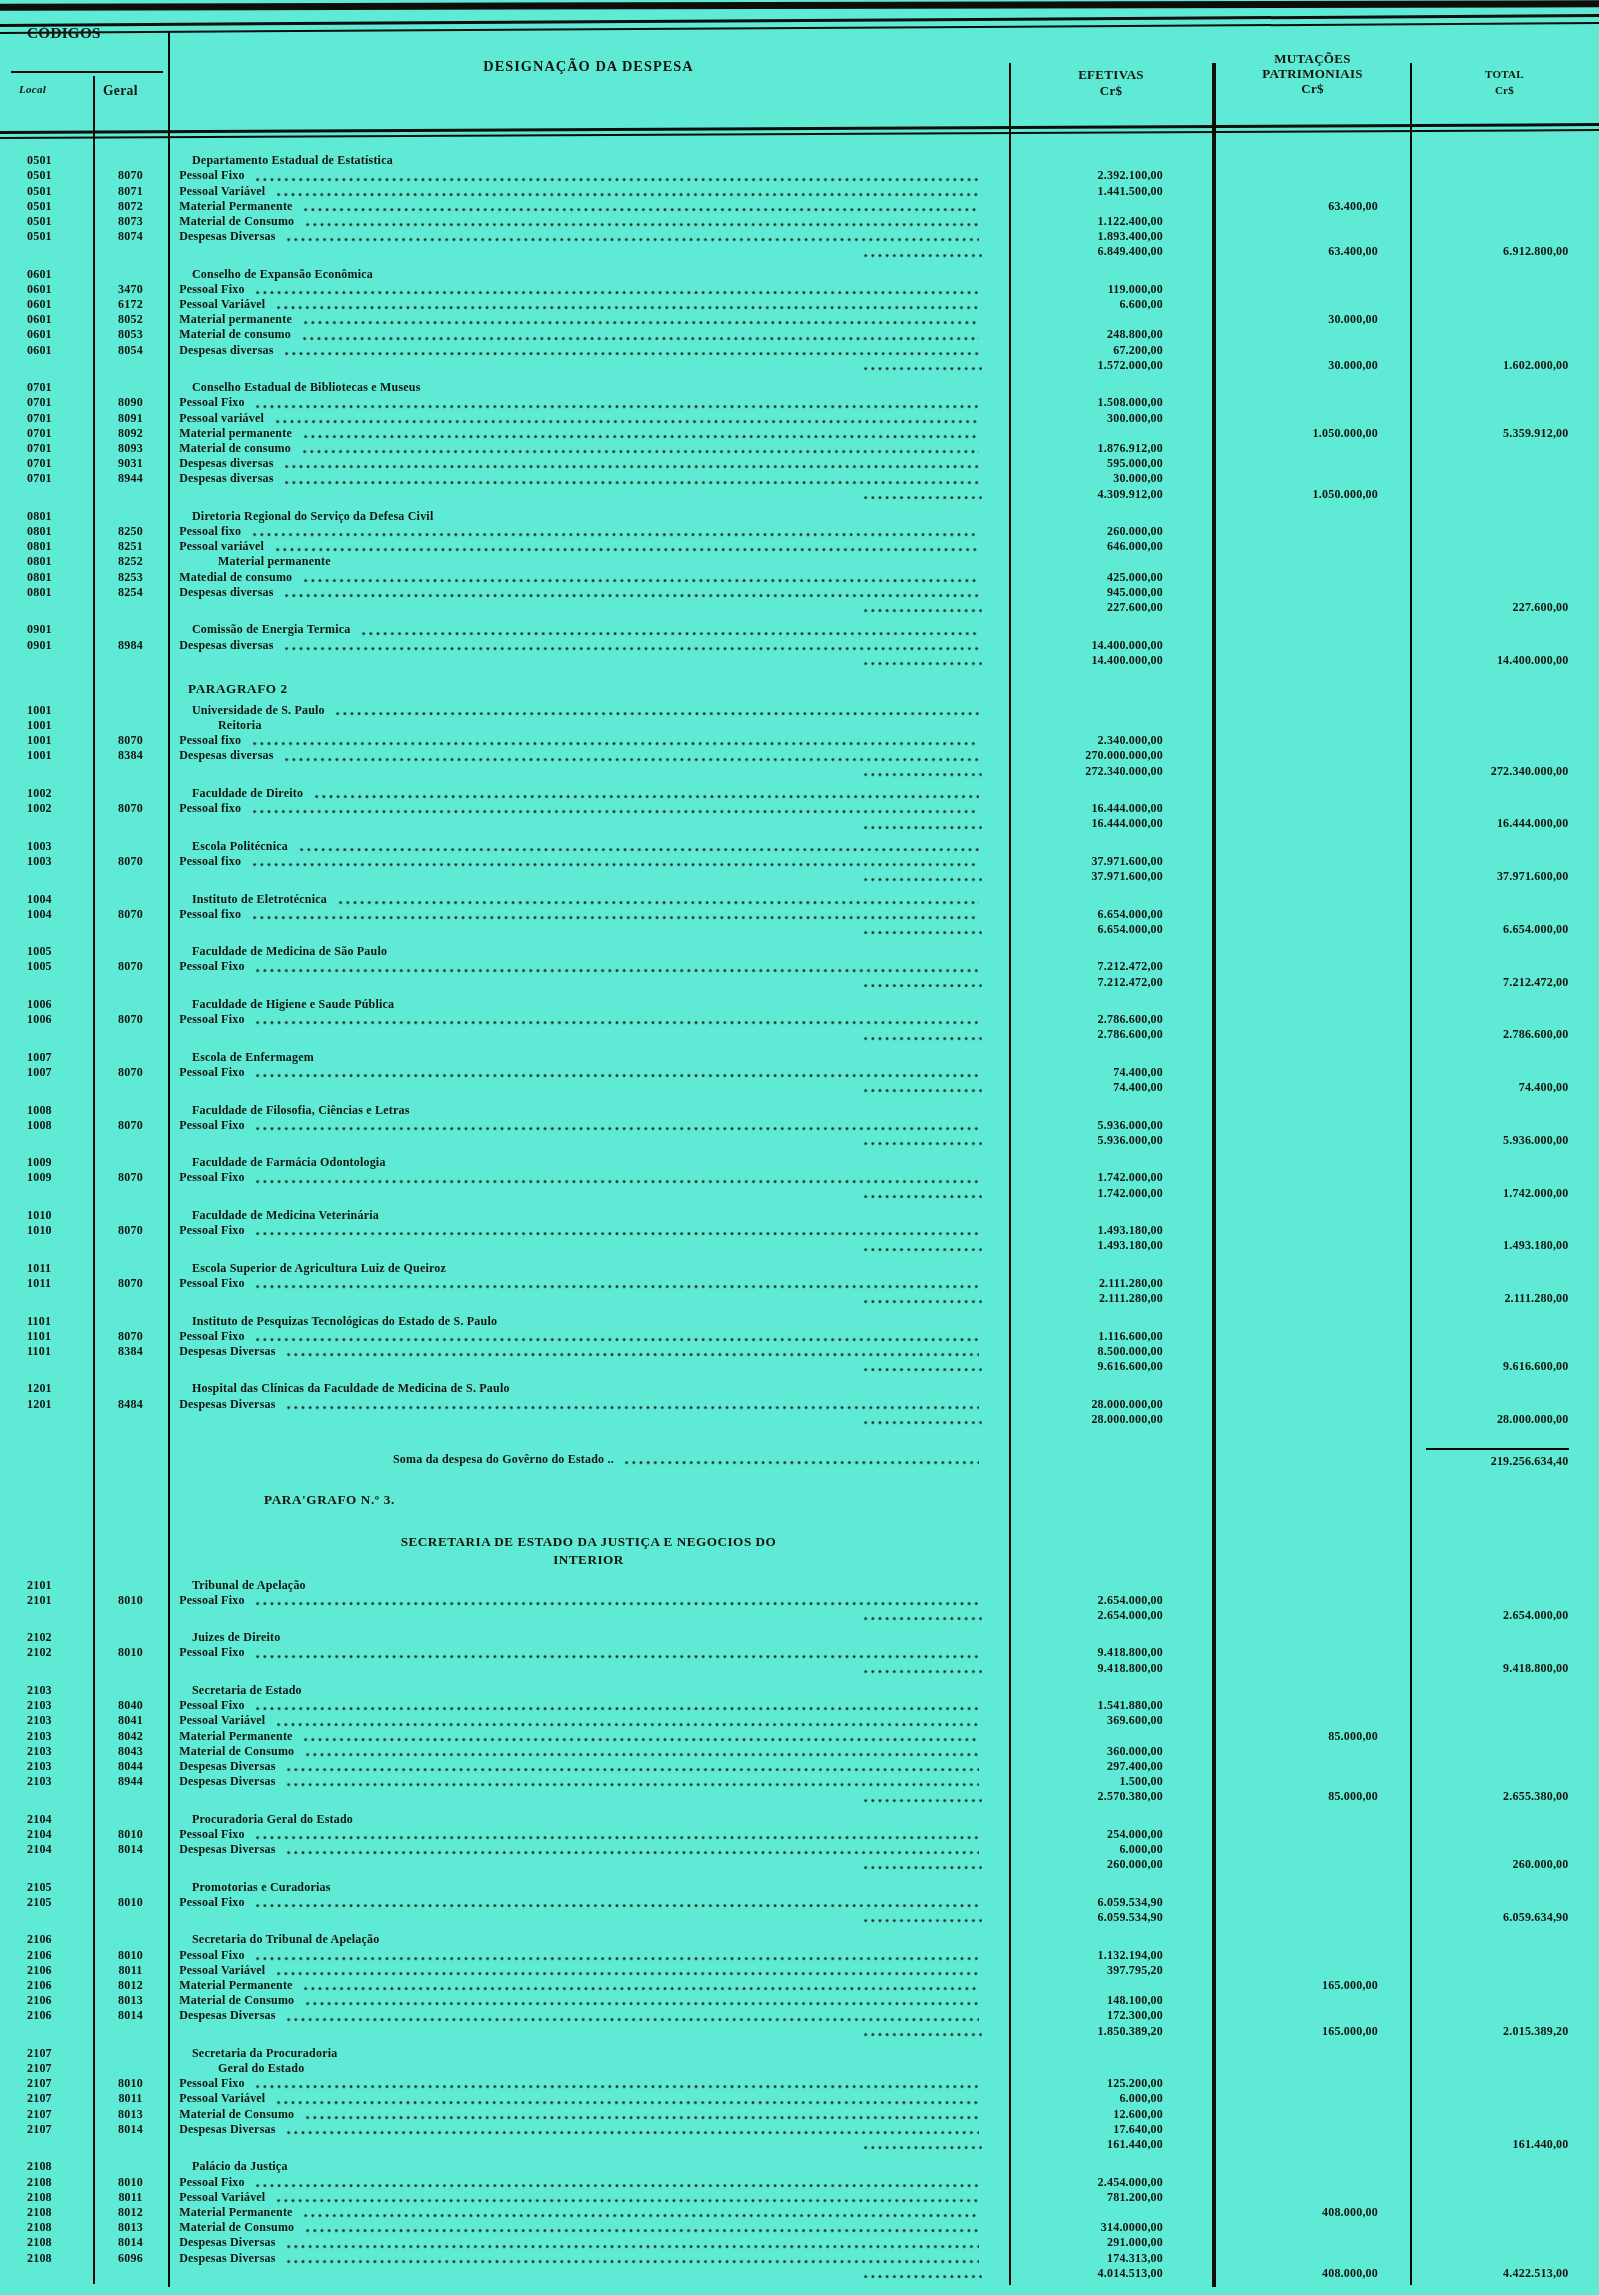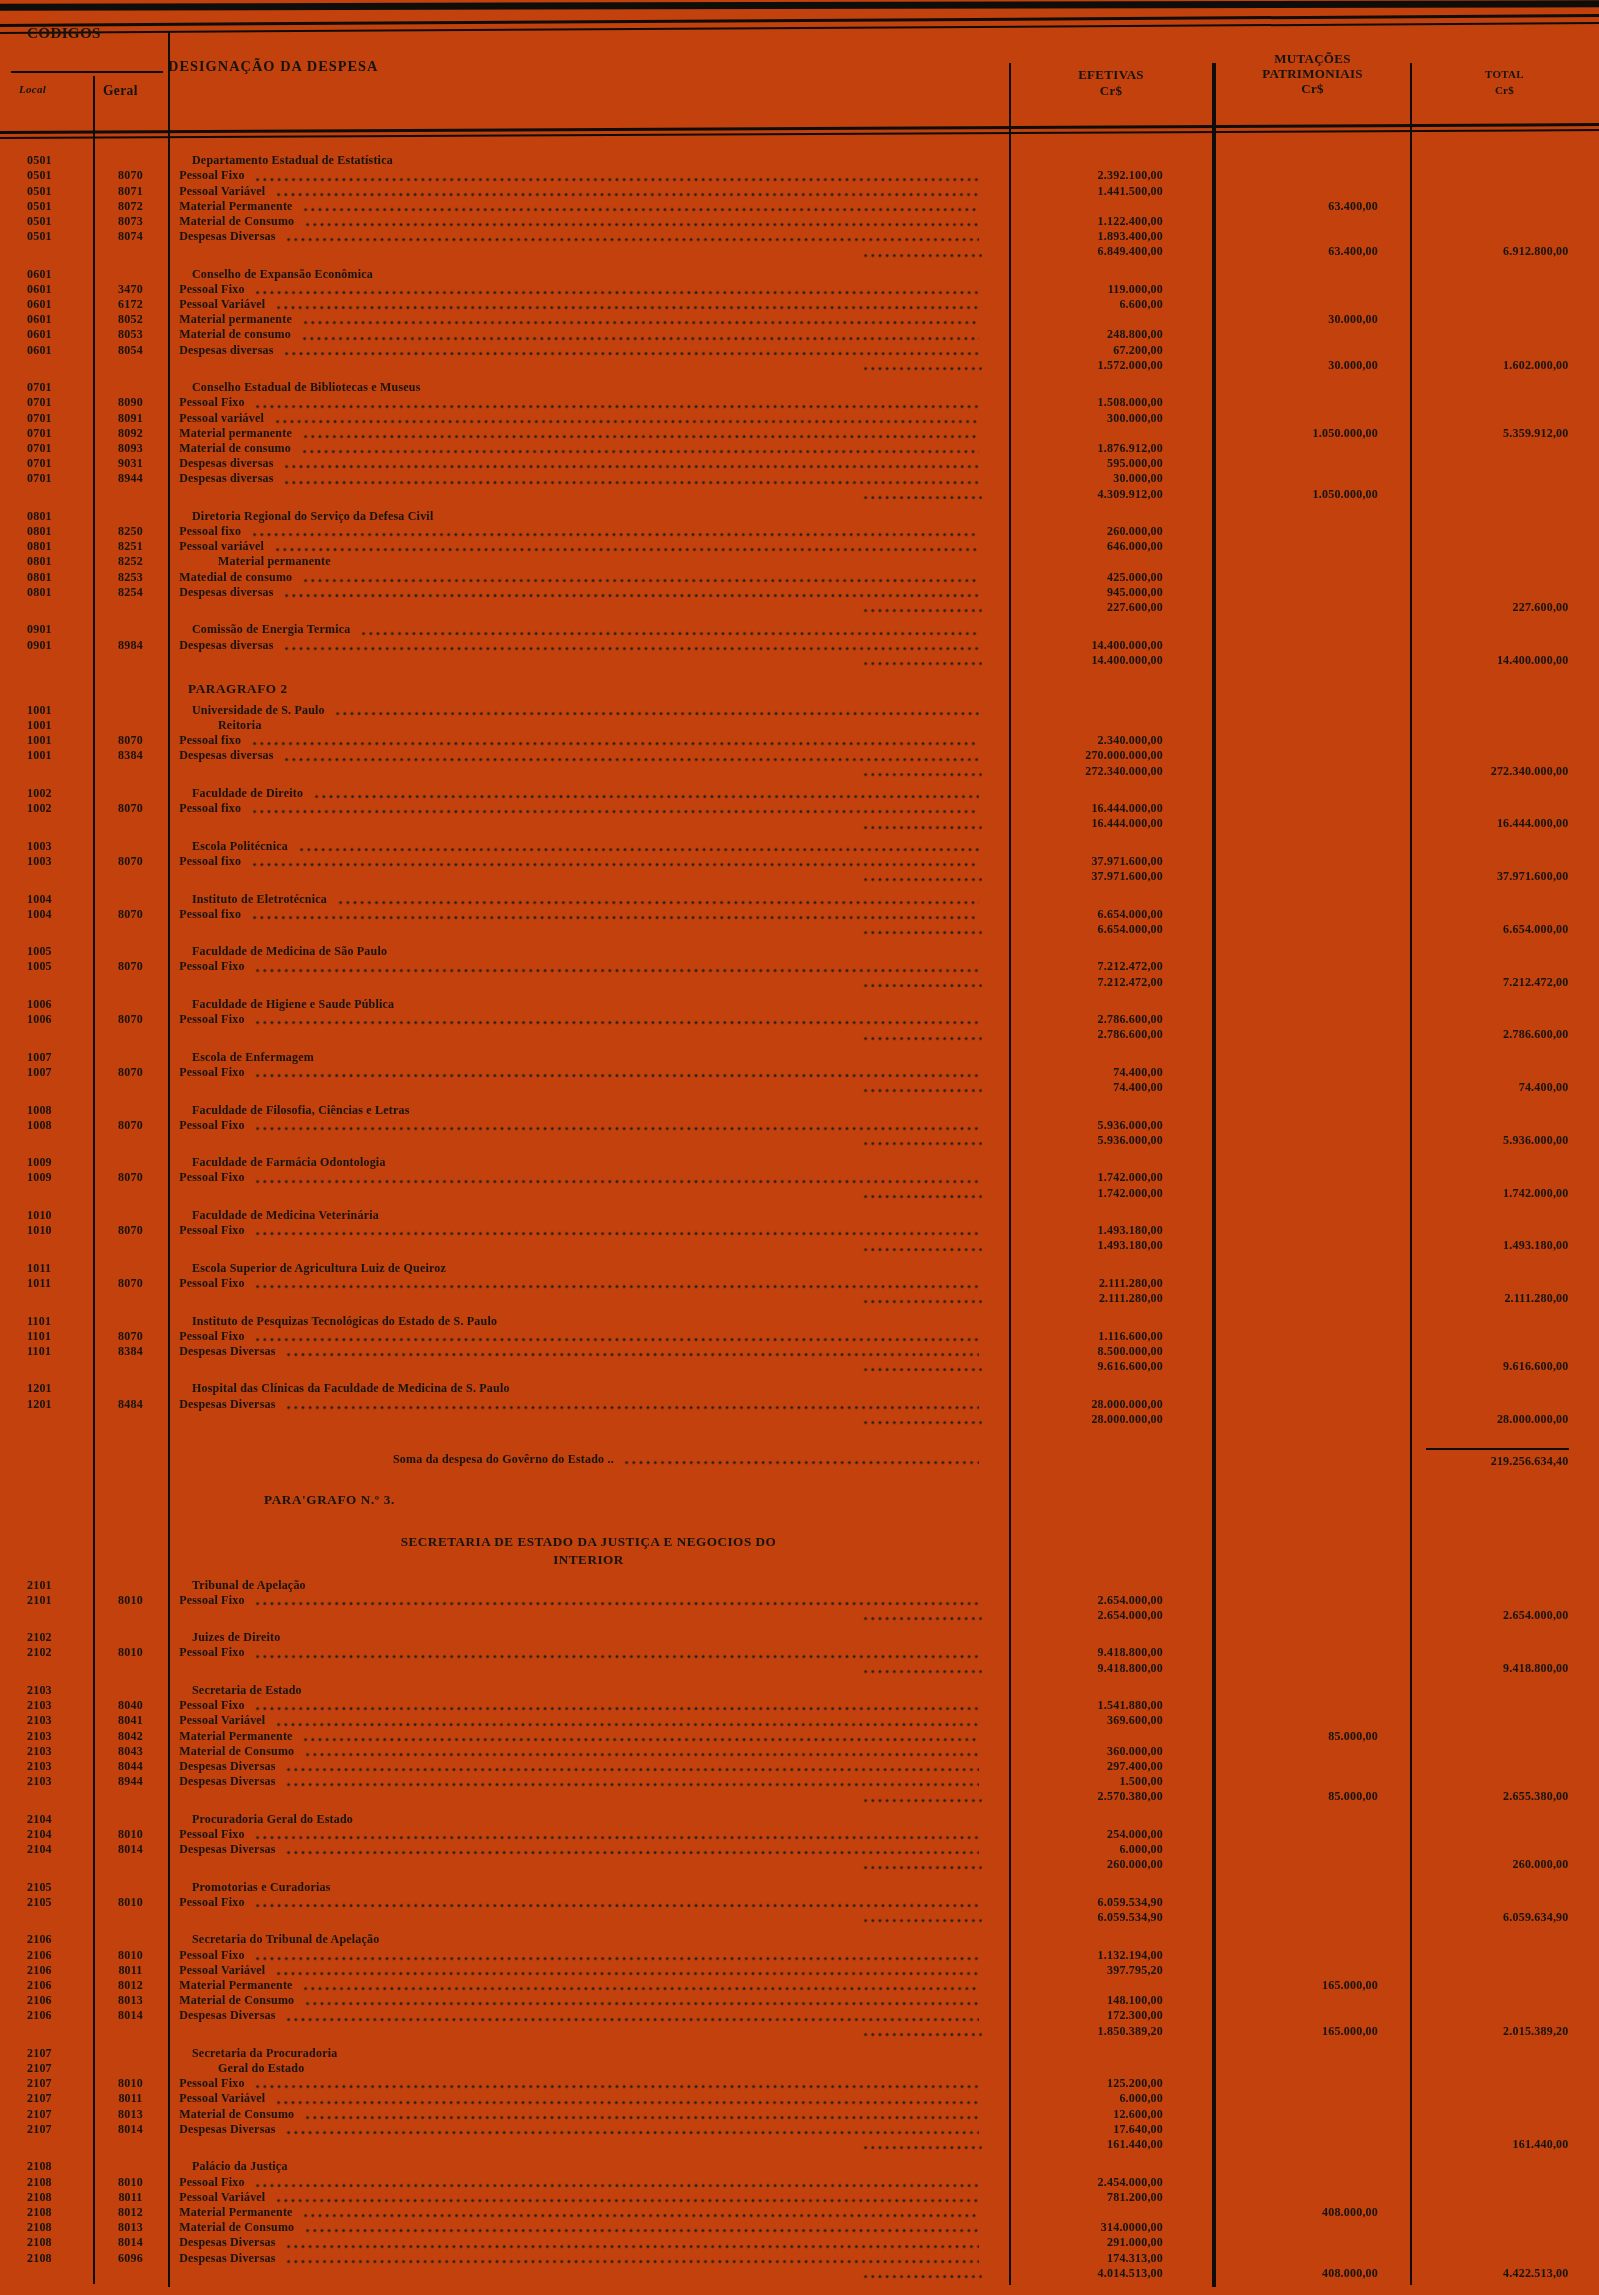--- a/index.html
+++ b/index.html
@@ -1,16 +1,16 @@
 <!DOCTYPE html>
 <html style="font-size:13px"><head>
 <meta charset="utf-8">
 <style>
   html,body{margin:0;padding:0;background:#d8d6d0;}
-  .page{position:relative;width:1599px;height:2295px;background:#c2410c;overflow:hidden;
+  .page{position:relative;width:1599px;height:2295px;background:#5eead4;overflow:hidden;
         font-family:"Liberation Serif","DejaVu Serif",serif;color:#16140f;}
   
   .rule{position:absolute;background:#0e0d0a;}
   .rule.h{left:0;right:0;}
   .top-band{top:1.6px;height:7.2px;transform:rotate(-0.12deg);}
   .top-line1{top:19px;height:3.2px;transform:rotate(-0.35deg);}
   .top-line2{top:26.5px;height:1.6px;transform:rotate(-0.35deg);}
   .hdr-bot1{top:127px;height:3.2px;transform:rotate(-0.28deg);}
   .hdr-bot2{top:133px;height:1.6px;transform:rotate(-0.28deg);}
   .codigos-underline{position:absolute;left:11.2px;top:71px;width:152px;height:2.4px;background:#0e0d0a;}
@@ -18,21 +18,21 @@
   .v1{left:93px;top:76px;bottom:11.2px;width:1.6px;}
   .v2{left:168px;top:32px;bottom:8px;width:2.4px;}
   .v3{left:1009px;top:63px;bottom:9.6px;width:1.6px;}
   .v4{left:1212px;top:63px;bottom:8px;width:4px;}
   .v5{left:1410px;top:63px;bottom:9.6px;width:2.4px;}
   
   .hcell{position:absolute;font-weight:700;letter-spacing:0.3px;}
   .h-codigos{left:27px;top:24px;font-size:15.2px;}
   .h-local{left:19px;top:83px;font-size:11px;font-style:italic;}
   .h-geral{left:103px;top:83px;font-size:13.6px;}
-  .h-desig{left:168px;width:841px;top:58px;text-align:left;font-size:14.4px;letter-spacing:1px;}
+  .h-desig{left:168px;width:841px;top:58px;text-align:center;font-size:14.4px;letter-spacing:1px;}
   .h-efet{left:1009px;width:204px;top:67px;text-align:center;font-size:13px;line-height:16px;}
   .h-muta{left:1216px;width:193px;top:51px;text-align:center;font-size:13px;line-height:15.2px;}
   .h-total{left:1410px;width:189px;top:66px;text-align:center;font-size:11px;line-height:16px;}
   .hcell span{display:block;}
   
   .tbody{position:absolute;left:0;top:146px;width:1599px;}
   .row{display:grid;grid-template-columns:93px 75px 841px 204px 197px 189px;
        height:15.2px;line-height:15.2px;font-size:12px;font-weight:700;letter-spacing:0.2px;}
   .row.gap{margin-top:7.2px;}
   .c{white-space:nowrap;overflow:visible;}

